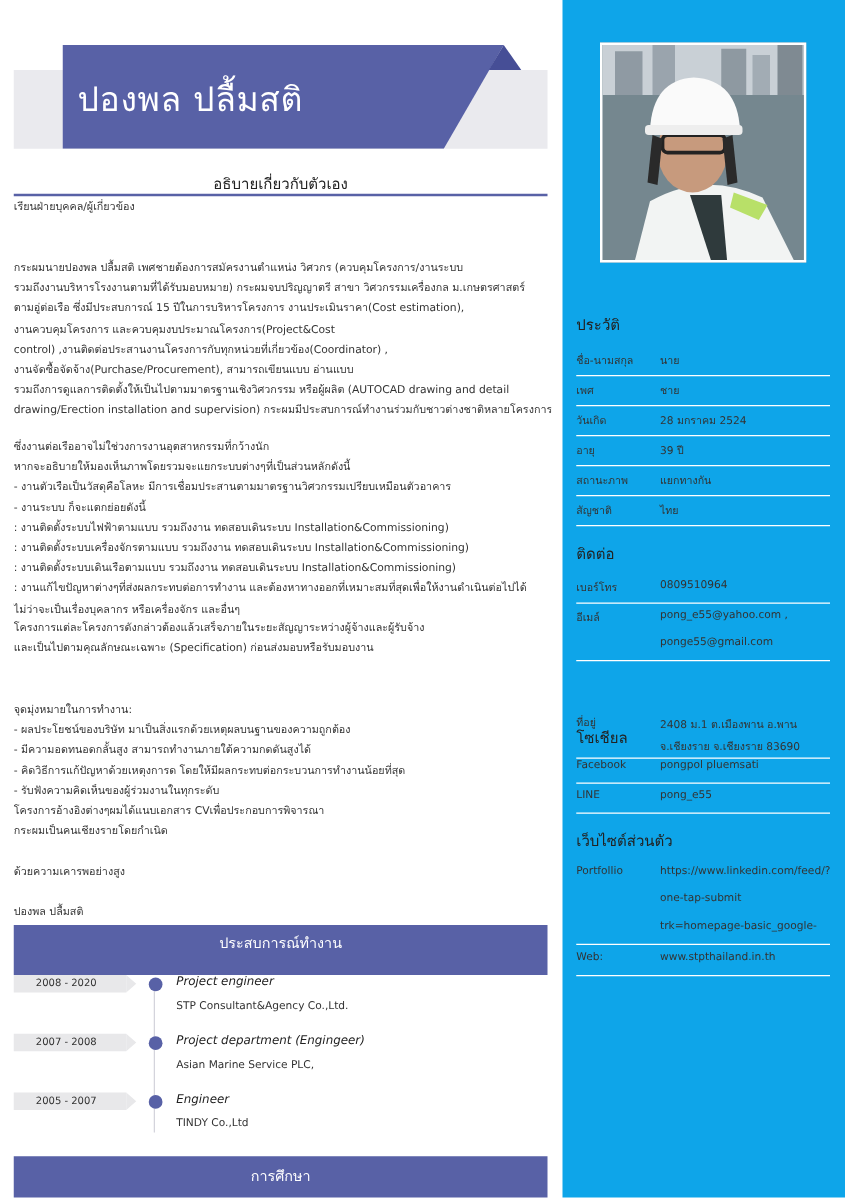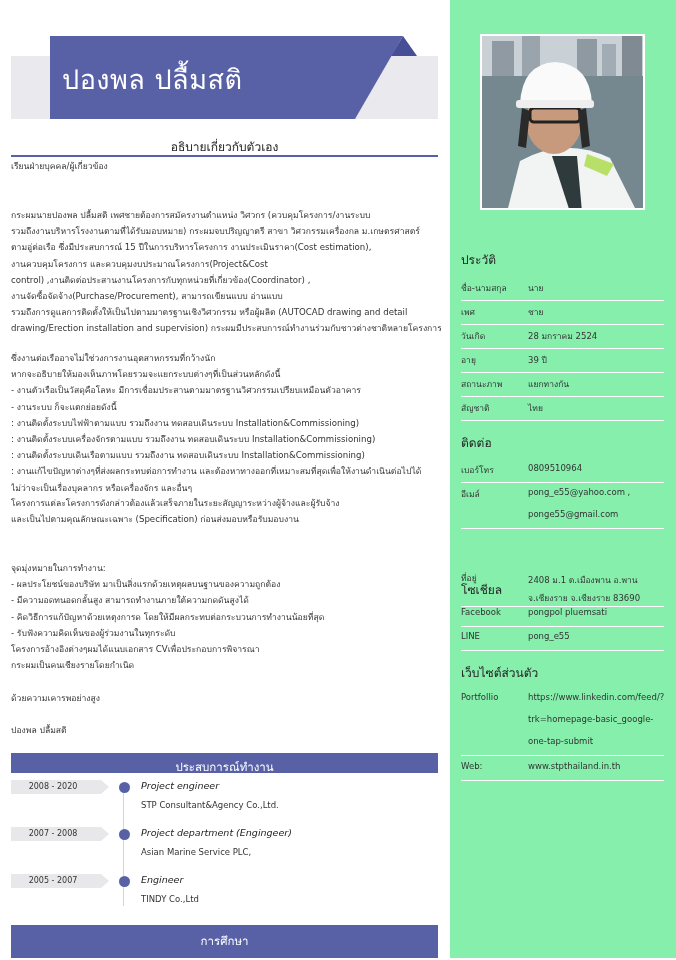--- a/index.html
+++ b/index.html
@@ -19,32 +19,32 @@
   .salutation { top: 158px; }
   .para1 { top: 207px; }
   .para2 { top: 350px; }
   .para3 { top: 495px; }
   .para4 { top: 560px; }
   .para5 { top: 690px; }
   .para6 { top: 722px; }
   .body-text div { height: 16.2px; overflow: hidden; }
 
   .section-bar { position: absolute; left: 11px; width: 427px; background: #5861a6; color: #fff; font-size: 11.5px; text-align: center; }
-  .exp-bar { top: 740px; height: 20px; line-height: 28px; margin-top: 13px; }
+  .exp-bar { top: 740px; height: 40px; line-height: 28px; }
   .edu-bar { top: 925px; height: 33px; line-height: 33px; }
 
   .timeline-line { position: absolute; left: 123px; top: 786px; width: 1px; height: 120px; background: #d4d4dc; }
   .job { position: absolute; left: 11px; width: 430px; height: 44px; }
   .date-tag { position: absolute; left: 0; top: 0; width: 90px; height: 14px; background: #e8e8ea; font-size: 8px; line-height: 14px; text-align: center; color: #333; padding-right: 6px; }
   .date-tag::after { content: ""; position: absolute; right: -8px; top: 0; border-left: 8px solid #e8e8ea; border-top: 7px solid transparent; border-bottom: 7px solid transparent; }
   .job-dot { position: absolute; left: 108px; top: 2px; width: 11px; height: 11px; border-radius: 50%; background: #5861a6; }
   .job-title { position: absolute; left: 130px; top: 0; font-size: 9.5px; color: #222; white-space: nowrap; font-style: italic; }
   .job-company { position: absolute; left: 130px; top: 20px; font-size: 8.5px; color: #333; white-space: nowrap; }
 
-  .sidebar { position: absolute; left: 450px; top: 0; width: 226px; height: 958px; background: #86efac; }
+  .sidebar { position: absolute; left: 450px; top: 0; width: 226px; height: 958px; background: #0ea5e9; }
   .photo { position: absolute; left: 30px; top: 34px; width: 165px; height: 176px; border: 2px solid #ffffff; overflow: hidden; background: #7d8e98; }
   .sb-section-title { position: absolute; left: 11px; font-size: 12px; color: #222; }
   .sb-row { position: absolute; left: 11px; width: 203px; border-bottom: 1.5px solid #ffffff; font-size: 8.5px; color: #333; }
   .sb-label { position: absolute; left: 0; top: 0; white-space: nowrap; }
   .sb-value { position: absolute; left: 67px; top: 0; white-space: nowrap; }
   .sb-value div { height: 22px; }
 </style>
 </head>
 <body>
 
@@ -212,21 +212,21 @@
   <div class="sb-row" style="top:631px;height:20px;">
     <span class="sb-label">LINE</span>
     <span class="sb-value">pong_e55</span>
   </div>
 
   <div class="sb-section-title" style="top:663px;">เว็บไซต์ส่วนตัว</div>
   <div class="sb-row" style="top:692px;height:64px;">
     <span class="sb-label">Portfollio</span>
     <span class="sb-value">
       <div>https://www.linkedin.com/feed/?</div>
+      <div>one-tap-submit</div>
       <div>trk=homepage-basic_google-</div>
-      <div>one-tap-submit</div>
     </span>
   </div>
   <div class="sb-row" style="top:761px;height:20px;">
     <span class="sb-label">Web:</span>
     <span class="sb-value">www.stpthailand.in.th</span>
   </div>
 </div>
 
 </body></html>

